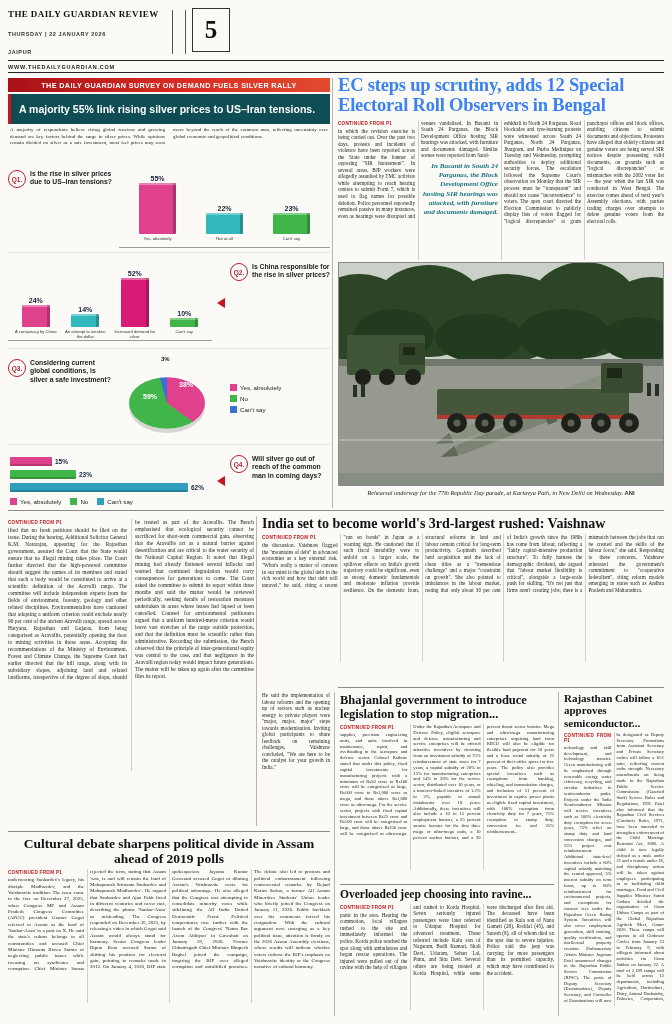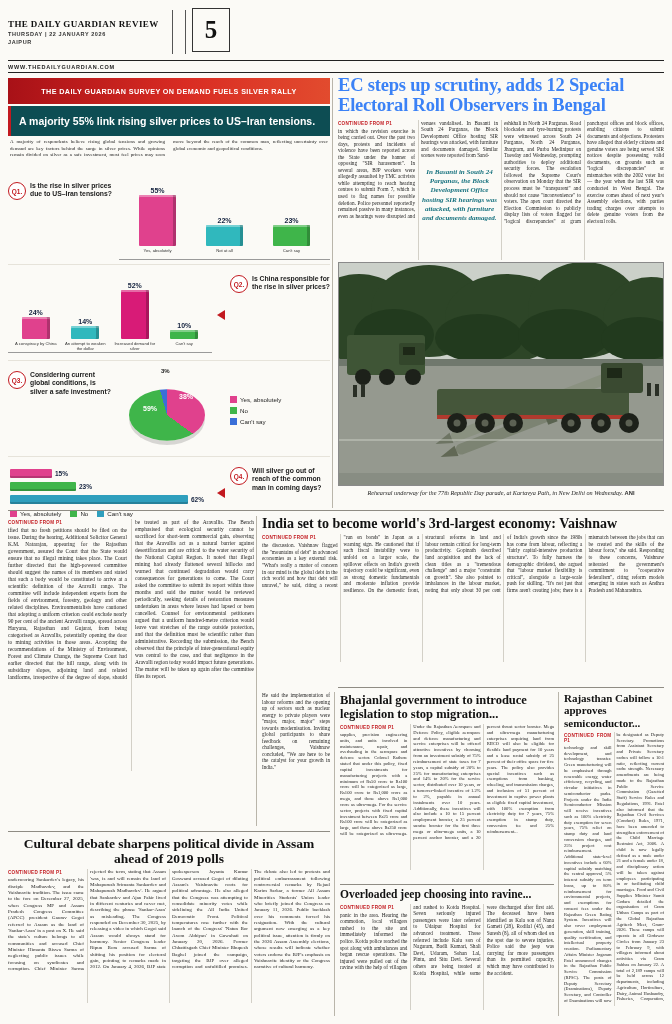--- a/index.html
+++ b/index.html
@@ -1,31 +1,31 @@
 <!DOCTYPE html>
 <html><head>
 <meta charset="utf-8">
 <style>
   *{margin:0;padding:0;box-sizing:border-box}
   html,body{width:672px;height:1024px}
   body{position:relative;background:#fbfaf6;font-family:"Liberation Serif",serif;color:#111;overflow:hidden}
   .abs{position:absolute}
   
   .masthead{left:8px;top:6px;width:656px;height:52px;display:flex;align-items:stretch}
-  .mh-left{width:158px;display:flex;flex-direction:column;justify-content:center;gap:2px}
+  .mh-left{width:158px;display:flex;flex-direction:column;justify-content:center;gap:12px}
   .mh-name{font:700 9px "Liberation Serif",serif;letter-spacing:.4px}
   .mh-date,.mh-city{font:600 5.5px "Liberation Sans",sans-serif;color:#333;letter-spacing:.6px}
   .mh-sep{width:1px;background:#555;margin:4px 6px}
   .mh-title{flex:1;display:flex;align-items:center;justify-content:center;font:700 30px "Liberation Serif",serif;letter-spacing:1.5px;color:#0e0e0e;white-space:nowrap}
   .mh-page{width:38px;height:44px;border:1.5px solid #333;display:grid;place-items:center;font:700 25px "Liberation Serif",serif;margin-top:2px}
   .webrow{left:8px;top:60px;width:656px;height:13px;border-top:1.4px solid #222;border-bottom:.8px solid #222;display:flex;align-items:center}
   .weburl{font:700 5.5px "Liberation Sans",sans-serif;letter-spacing:.8px;color:#222}
   
   .survey{left:8px;top:78px;width:322px;height:432px}
-  .sv-banner{height:26px;background:linear-gradient(90deg,#a81117,#d92c23 55%,#e24b2e);color:#fff;font:700 7.2px "Liberation Sans",sans-serif;letter-spacing:.4px;display:flex;align-items:center;justify-content:center}
+  .sv-banner{height:14px;background:linear-gradient(90deg,#a81117,#d92c23 55%,#e24b2e);color:#fff;font:700 7.2px "Liberation Sans",sans-serif;letter-spacing:.4px;display:flex;align-items:center;justify-content:center}
   .sv-head{margin-top:2px;background:#0d4d53;border-left:3px solid #c2191f;color:#fff;font:700 10.5px "Liberation Sans",sans-serif;line-height:1.2;padding:4px 8px;height:30px;display:flex;align-items:center}
   .sv-intro{padding:3px 2px;height:36px;column-count:2;column-gap:8px;font-size:5px;line-height:1.3;text-align:justify;color:#222;overflow:hidden}
   .sv-row{display:flex;align-items:stretch;gap:5px;padding-top:4px}
   .sv-row+.sv-row{border-top:1px solid #e6e3da}
   .row-q1{height:92px}.row-q2{height:96px}.row-q3{height:96px}.row-q4{height:68px}
   .q-block{display:flex;gap:4px;align-items:flex-start;padding-top:6px}
   .q-circle{min-width:18px;height:18px;border:1.6px solid #c2191f;border-radius:50%;color:#c2191f;font:700 6.5px "Liberation Sans",sans-serif;display:grid;place-items:center;background:#fff}
   .q-title{font:700 6.8px "Liberation Sans",sans-serif;line-height:1.25;color:#1a1a1a}
   .qb-left{width:106px}.qb-right{width:100px}
   .tri-left{align-self:center;width:0;height:0;border-top:5px solid transparent;border-bottom:5px solid transparent;border-right:8px solid #c2191f}
@@ -53,21 +53,21 @@
   
   .vline{border-left:1px solid #b9b5aa}
   .hline{border-top:1px solid #8f8c84}
   
   .cont{font:700 4.6px "Liberation Sans",sans-serif;color:#c2191f;letter-spacing:.3px;margin:1px 0 2px;break-inside:avoid}
   .bodytext{text-align:justify;color:#1d1d1d;overflow:hidden}
   .colrule{column-rule:.6px solid #d3d0c7}
   .ec{left:338px;top:76px;width:326px}
   .ec-head{font:700 18.5px "Liberation Serif",serif;line-height:1.07;color:#3b82f6;letter-spacing:-.2px}
   .ec-body{margin-top:4px;height:140px;column-count:4;column-gap:6px;font-size:5.2px;line-height:1.26}
-  .quote{font:italic 700 7.1px "Liberation Serif",serif;color:#17727f;line-height:1.3;margin:9px 0;break-inside:avoid;text-align:center}
+  .quote{font:italic 700 7.1px "Liberation Serif",serif;color:#17727f;line-height:1.3;margin:3px 0;break-inside:avoid;text-align:right}
   .photo{left:338px;top:262px;width:326px;height:224px;border:.6px solid #8a8a8a;overflow:hidden}
   .caption{left:338px;top:489px;width:326px;font:italic 6.2px "Liberation Serif",serif;text-align:center;color:#222}
   .credit{font:700 5.8px "Liberation Sans",sans-serif;font-style:normal;color:#333}
   .neg{left:8px;top:516px;width:246px}
   .neg-head{font:700 14.5px "Liberation Serif",serif;line-height:1.1}
   .neg-body{margin-top:3px;height:252px;column-count:2;column-gap:8px;font-size:5.4px;line-height:1.3}
   .india{left:262px;top:516px;width:402px}
   .india-head{font:700 14px "Liberation Serif",serif;line-height:1.1}
   .india-body{margin-top:3px;height:128px;column-count:5;column-gap:6px;font-size:5.2px;line-height:1.26}
   .india2{left:262px;top:692px;width:68px;height:136px;font-size:5.2px;line-height:1.26}
@@ -306,21 +306,21 @@
 
 <article class="abs neg">
   <div class="neg-body bodytext colrule">
     <p class="cont">CONTINUED FROM P1</p>
     <p>ified that no fresh petitions should be filed on the issue. During the hearing, Additional Solicitor General K.M. Natarajan, appearing for the Rajasthan government, assured the Court that the State would ensure that no illegal mining takes place. The Court further directed that the high-powered committee should suggest the names of its members and stated that such a body would be constituted to arrive at a scientific definition of the Aravalli range. The committee will include independent experts from the fields of environment, forestry, geology and other related disciplines. Environmentalists have cautioned that adopting a uniform criterion could exclude nearly 90 per cent of the ancient Aravalli range, spread across Haryana, Rajasthan and Gujarat, from being categorised as Aravallis, potentially opening the door to mining activities in those areas. Accepting the recommendations of the Ministry of Environment, Forest and Climate Change, the Supreme Court had earlier directed that the hill range, along with its subsidiary slopes, adjoining land and related landforms, irrespective of the degree of slope, should be treated as part of the Aravallis. The Bench emphasised that ecological security cannot be sacrificed for short-term commercial gain, observing that the Aravallis act as a natural barrier against desertification and are critical to the water security of the National Capital Region. It noted that illegal mining had already flattened several hillocks and warned that continued degradation would carry consequences for generations to come. The Court asked the committee to submit its report within three months and said the matter would be reviewed periodically, seeking details of restoration measures undertaken in areas where leases had lapsed or been cancelled. Counsel for environmental petitioners argued that a uniform hundred-metre criterion would leave vast stretches of the range outside protection, and that the definition must be scientific rather than administrative. Recording the submission, the Bench observed that the principle of inter-generational equity was central to the case, and that negligence in the Aravalli region today would impact future generations. The matter will be taken up again after the committee files its report.</p>
   </div>
 </article>
 <div class="abs vline" style="left:256px;top:516px;height:310px"></div>
 
 <article class="abs india">
-  <h2 class="india-head">India set to become world's 3rd-largest economy: Vaishnaw</h2>
+  <h2 class="india-head">India set to become world's 3rd-largest rushed: Vaishnaw</h2>
   <div class="india-body bodytext colrule">
     <p class="cont">CONTINUED FROM P1</p>
     <p>the discussion. Vaishnaw flagged the "mountains of debt" in advanced economies as a key external risk. "What's really a matter of concern in our mind is the global debt in the rich world and how that debt will unravel," he said, citing a recent "run on bonds" in Japan as a warning sign. He cautioned that if such fiscal instability were to unfold on a larger scale, the spillover effects on India's growth trajectory could be significant, even as strong domestic fundamentals and moderate inflation provide resilience. On the domestic front, structural reforms in land and labour remain critical for long-term productivity. Gopinath described land acquisition and the lack of clean titles as a "tremendous challenge" and a major "constraint on growth". She also pointed to imbalances in the labour market, noting that only about 30 per cent of India's growth since the 1980s has come from labour, reflecting a "fairly capital-intensive production structure". To fully harness the demographic dividend, she argued that "labour market flexibility is critical", alongside a large-scale push for skilling. "It's not just that firms aren't creating jobs; there is a mismatch between the jobs that can be created and the skills of the labour force," she said. Responding to these concerns, Vaishnaw reiterated the government's commitment to "cooperative federalism", citing reform models emerging in states such as Andhra Pradesh and Maharashtra.</p>
   </div>
 </article>
 <div class="abs india2 bodytext">He said the implementation of labour reforms and the opening up of sectors such as nuclear energy to private players were "major, major, major" steps towards modernisation. Inviting global participants to share feedback on remaining challenges, Vaishnaw concluded, "We are here to be the catalyst for your growth in India."</div>
 <div class="abs vline" style="left:334px;top:692px;height:324px"></div>
 <div class="abs vline" style="left:558px;top:692px;height:324px"></div>
 <div class="abs hline" style="left:338px;top:687px;width:326px"></div>
 

